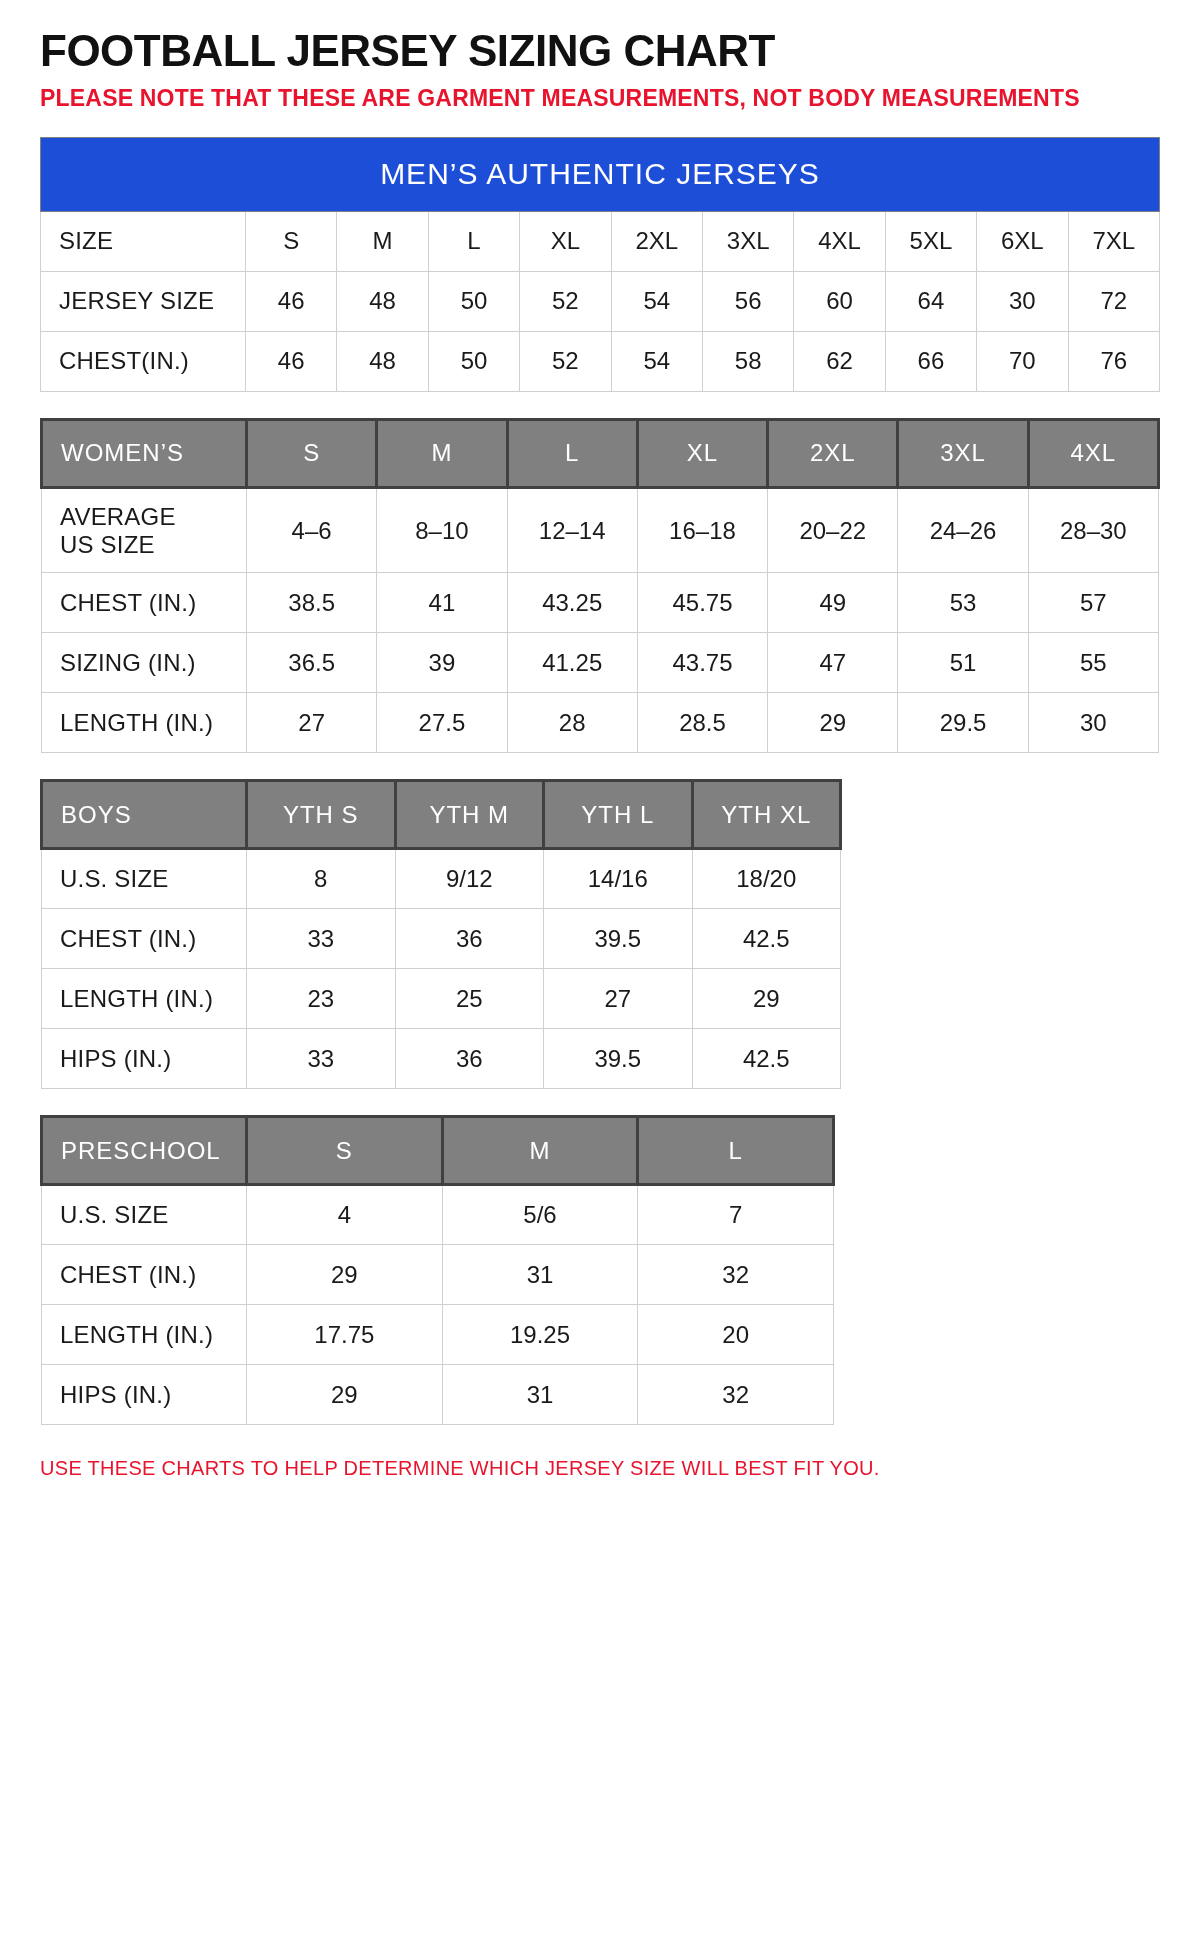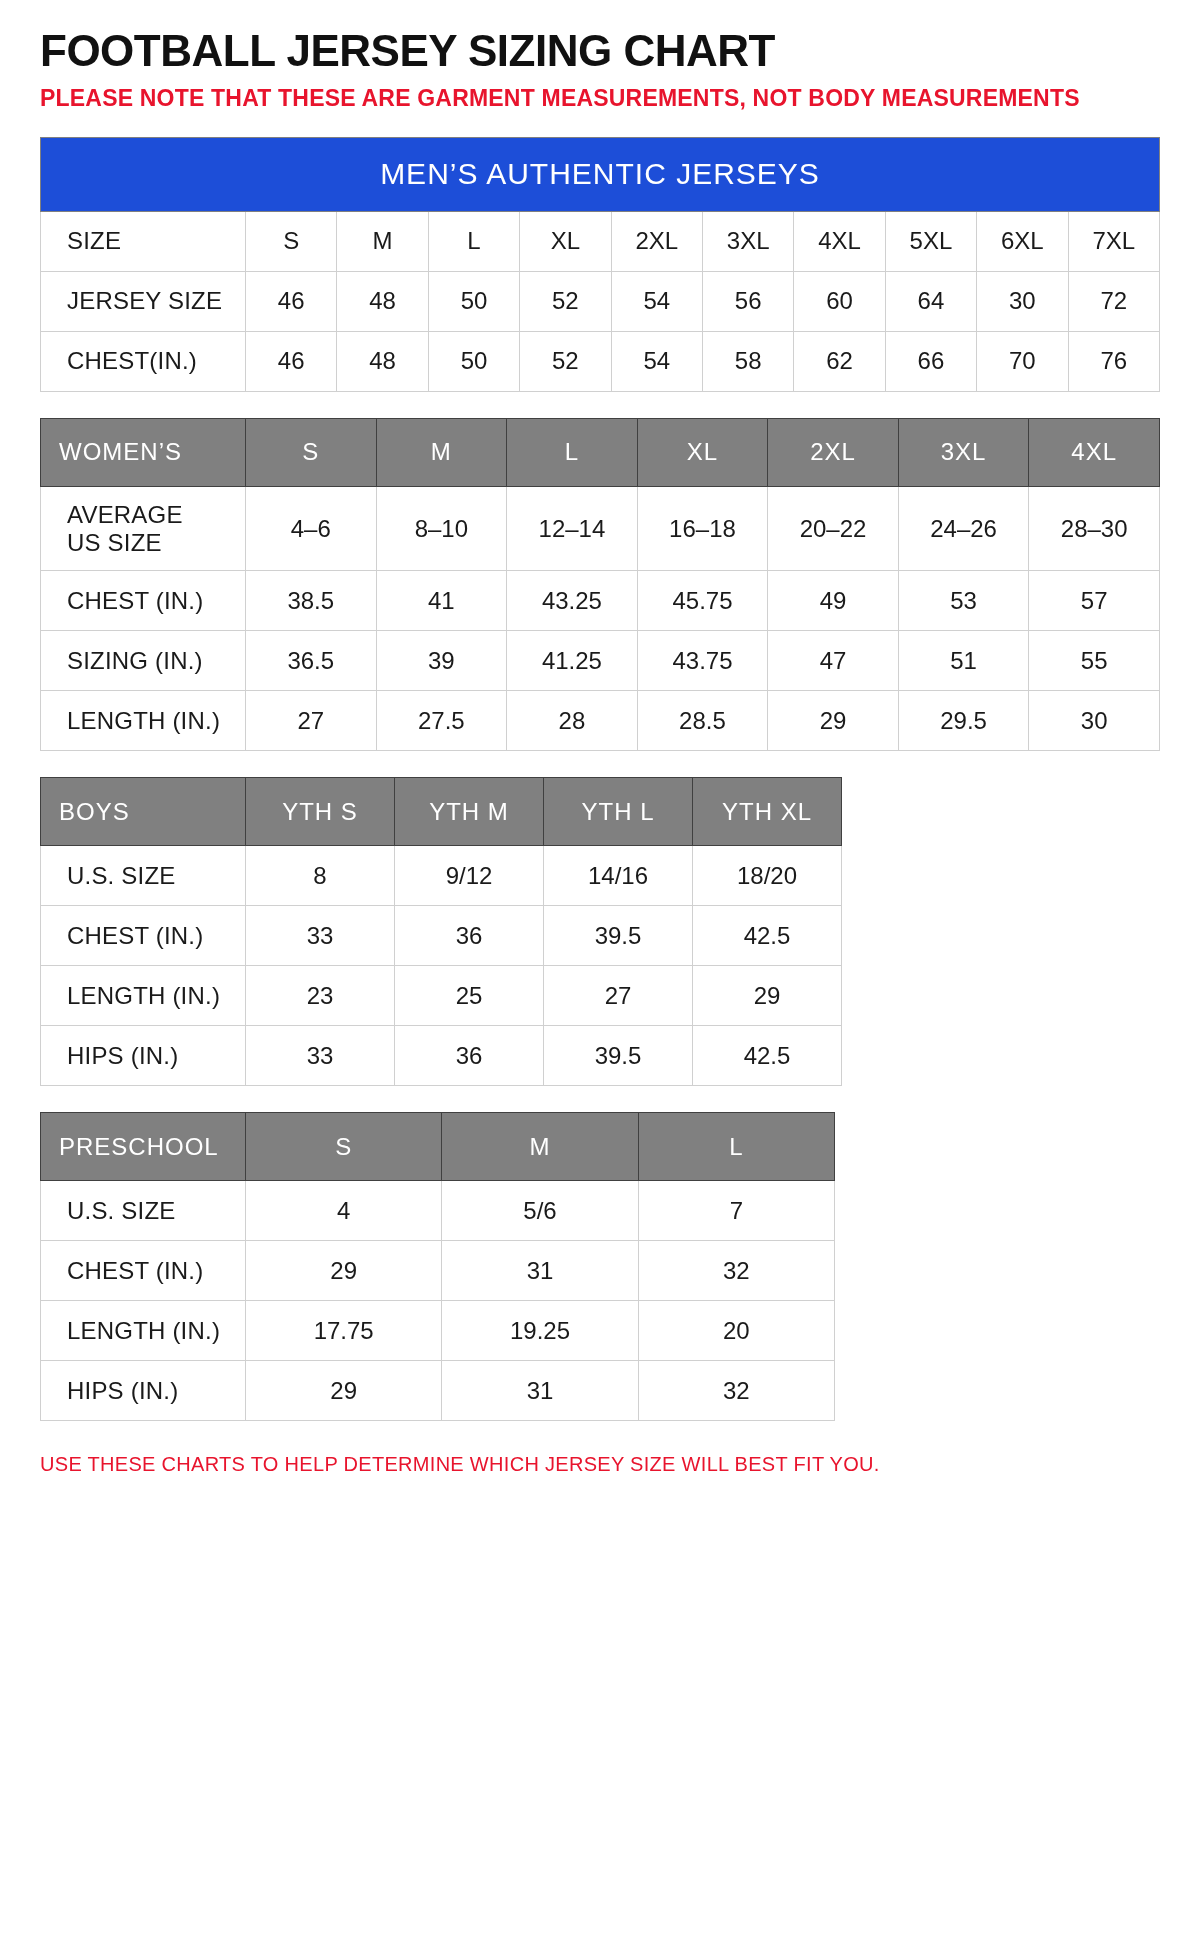--- a/index.html
+++ b/index.html
@@ -52,28 +52,28 @@
     color: #ffffff;
     font-size: 30px;
     letter-spacing: 1px;
     border: 1px solid #808080;
     height: 74px;
     padding: 10px 4px;
   }
   .hdr-grey td {
     background: #808080;
     color: #ffffff;
-    border: 1px solid #404040;
+    border: 3px solid #404040;
     font-size: 24px;
     letter-spacing: 1px;
     height: 68px;
   }
   .rowlabel {
     text-align: left;
-    padding-left: 26px;
+    padding-left: 18px;
     font-size: 24px;
     letter-spacing: 0.2px;
   }
   .hdr-grey .rowlabel {
     text-align: left;
     padding-left: 18px;
   }
   .two-line {
     line-height: 1.15;
   }

